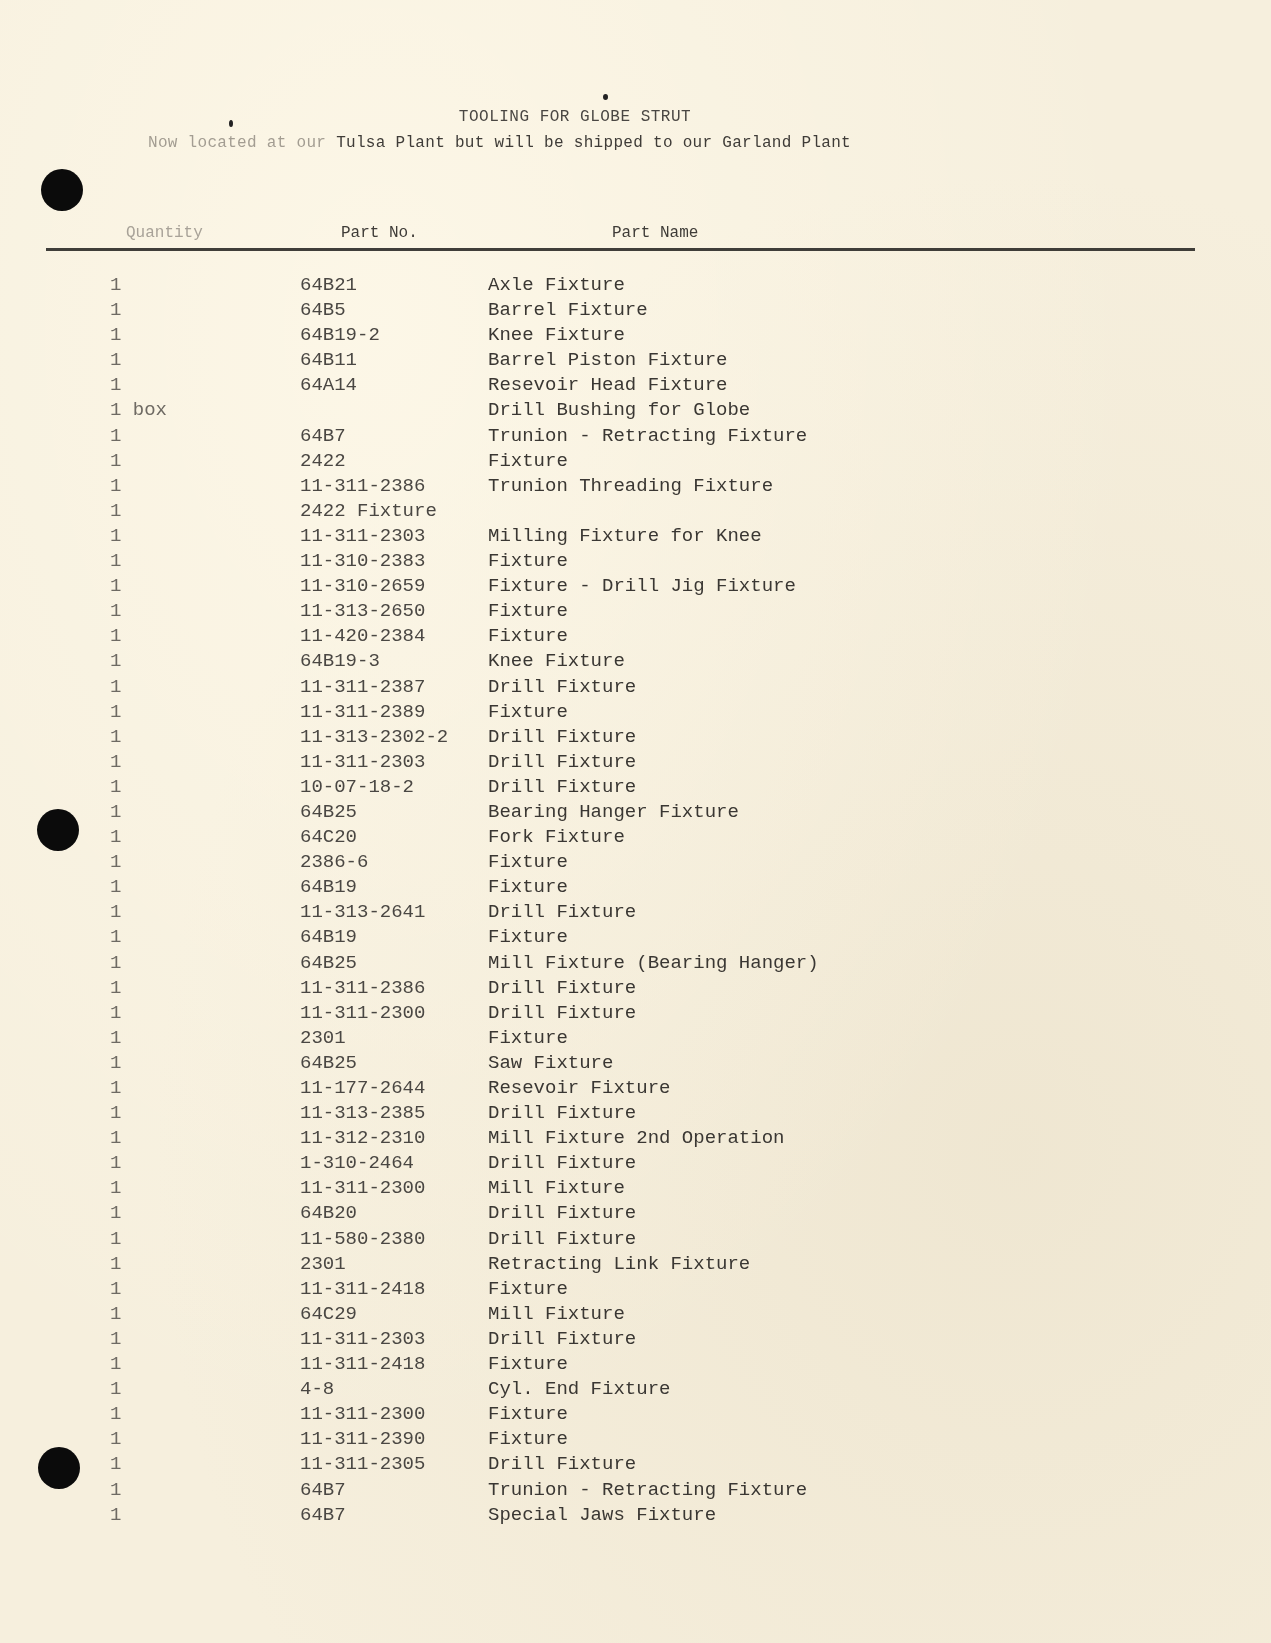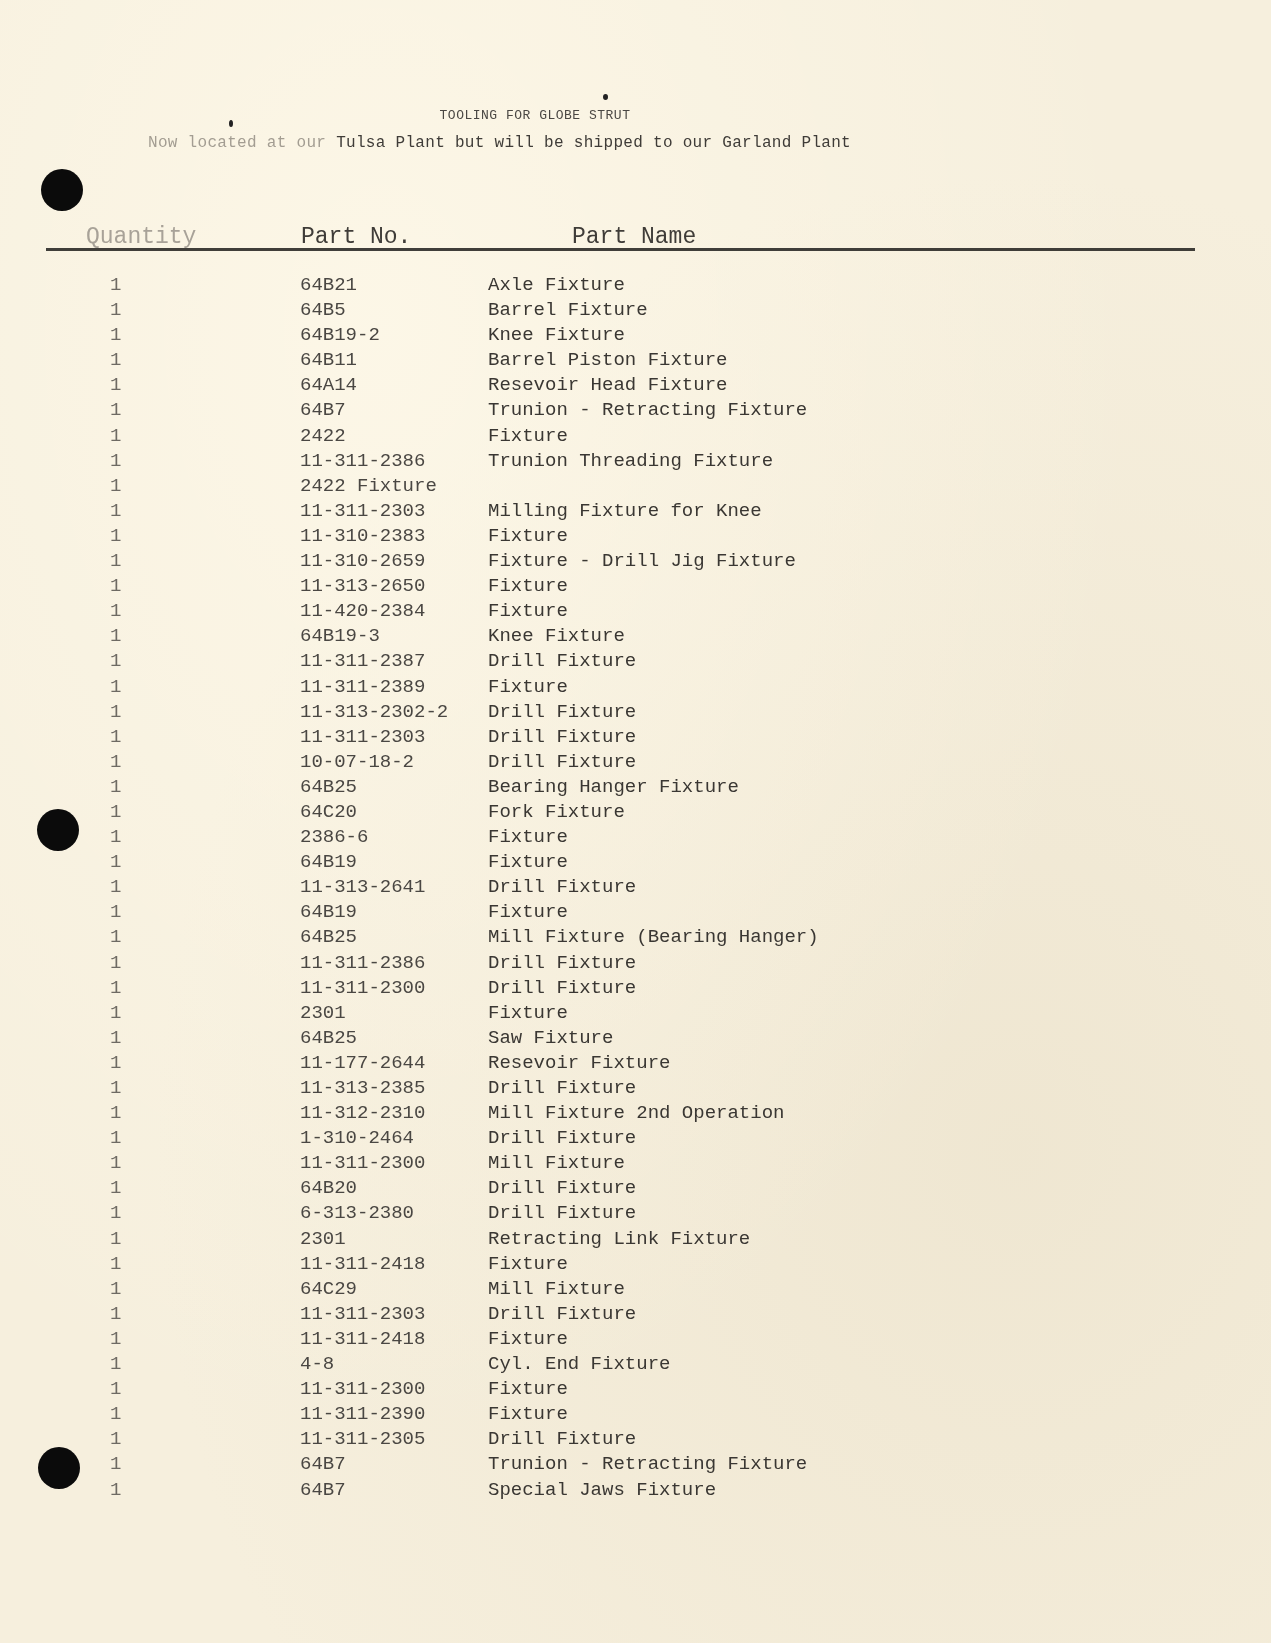--- a/index.html
+++ b/index.html
@@ -11,30 +11,30 @@
       radial-gradient(ellipse at 80% 70%, rgba(232,222,198,0.5), rgba(0,0,0,0) 60%);
     font-family: "Liberation Mono", "DejaVu Sans Mono", monospace;
     color: #3a3733;
   }
   .hole {
     position: absolute; width: 42px; height: 42px; border-radius: 50%;
     background: #0b0b0b;
   }
   .title {
     position: absolute; left: 0; width: 1070px; top: 108px;
-    text-align: center; font-size: 13px; letter-spacing: 0.5px; color: #4a4743;
+    text-align: center; font-size: 16px; letter-spacing: 0.5px; color: #4a4743; padding-left: 40px;
   }
   .subtitle {
     position: absolute; left: 148px; top: 134px;
     font-size: 16px; color: #3f3c38; white-space: nowrap; letter-spacing: 0.3px;
   }
   .subtitle .faded { color: #a39d92; }
   .speck { position:absolute; width:5px; height:6px; border-radius:50%; background:#222; }
   .col-head {
-    position: absolute; top: 224px; font-size: 23px; color: #3f3c38; white-space: nowrap;
+    position: absolute; top: 224px; font-size: 16px; color: #3f3c38; white-space: nowrap; margin-left: 40px;
   }
   .col-head.qty { left: 86px; color: #a8a298; }
   .col-head.pno { left: 301px; }
   .col-head.pname { left: 572px; }
   .rule {
     position: absolute; left: 46px; width: 1149px; top: 248px; height: 3px;
     background: #1e1d1b; opacity: 0.85;
   }
   .rows { position: absolute; left: 0; top: 273px; width: 1271px; }
   .row {
@@ -82,20 +82,25 @@
       <span class="qty">1</span>
       <span class="pno">64B11</span>
       <span class="pname">Barrel Piston Fixture</span>
     </div>
     <div class="row">
       <span class="qty">1</span>
       <span class="pno">64A14</span>
       <span class="pname">Resevoir Head Fixture</span>
     </div>
     <div class="row">
+      <span class="qty">1 box</span>
+      <span class="pno"></span>
+      <span class="pname">Drill Bushing for Globe</span>
+    </div>
+    <div class="row">
       <span class="qty">1</span>
       <span class="pno">64B7</span>
       <span class="pname">Trunion - Retracting Fixture</span>
     </div>
     <div class="row">
       <span class="qty">1</span>
       <span class="pno">2422</span>
       <span class="pname">Fixture</span>
     </div>
     <div class="row">
@@ -243,21 +248,21 @@
       <span class="pno">11-311-2300</span>
       <span class="pname">Mill Fixture</span>
     </div>
     <div class="row">
       <span class="qty">1</span>
       <span class="pno">64B20</span>
       <span class="pname">Drill Fixture</span>
     </div>
     <div class="row">
       <span class="qty">1</span>
-      <span class="pno">6-313-2380</span>
+      <span class="pno">11-580-2380</span>
       <span class="pname">Drill Fixture</span>
     </div>
     <div class="row">
       <span class="qty">1</span>
       <span class="pno">2301</span>
       <span class="pname">Retracting Link Fixture</span>
     </div>
     <div class="row">
       <span class="qty">1</span>
       <span class="pno">11-311-2418</span>

